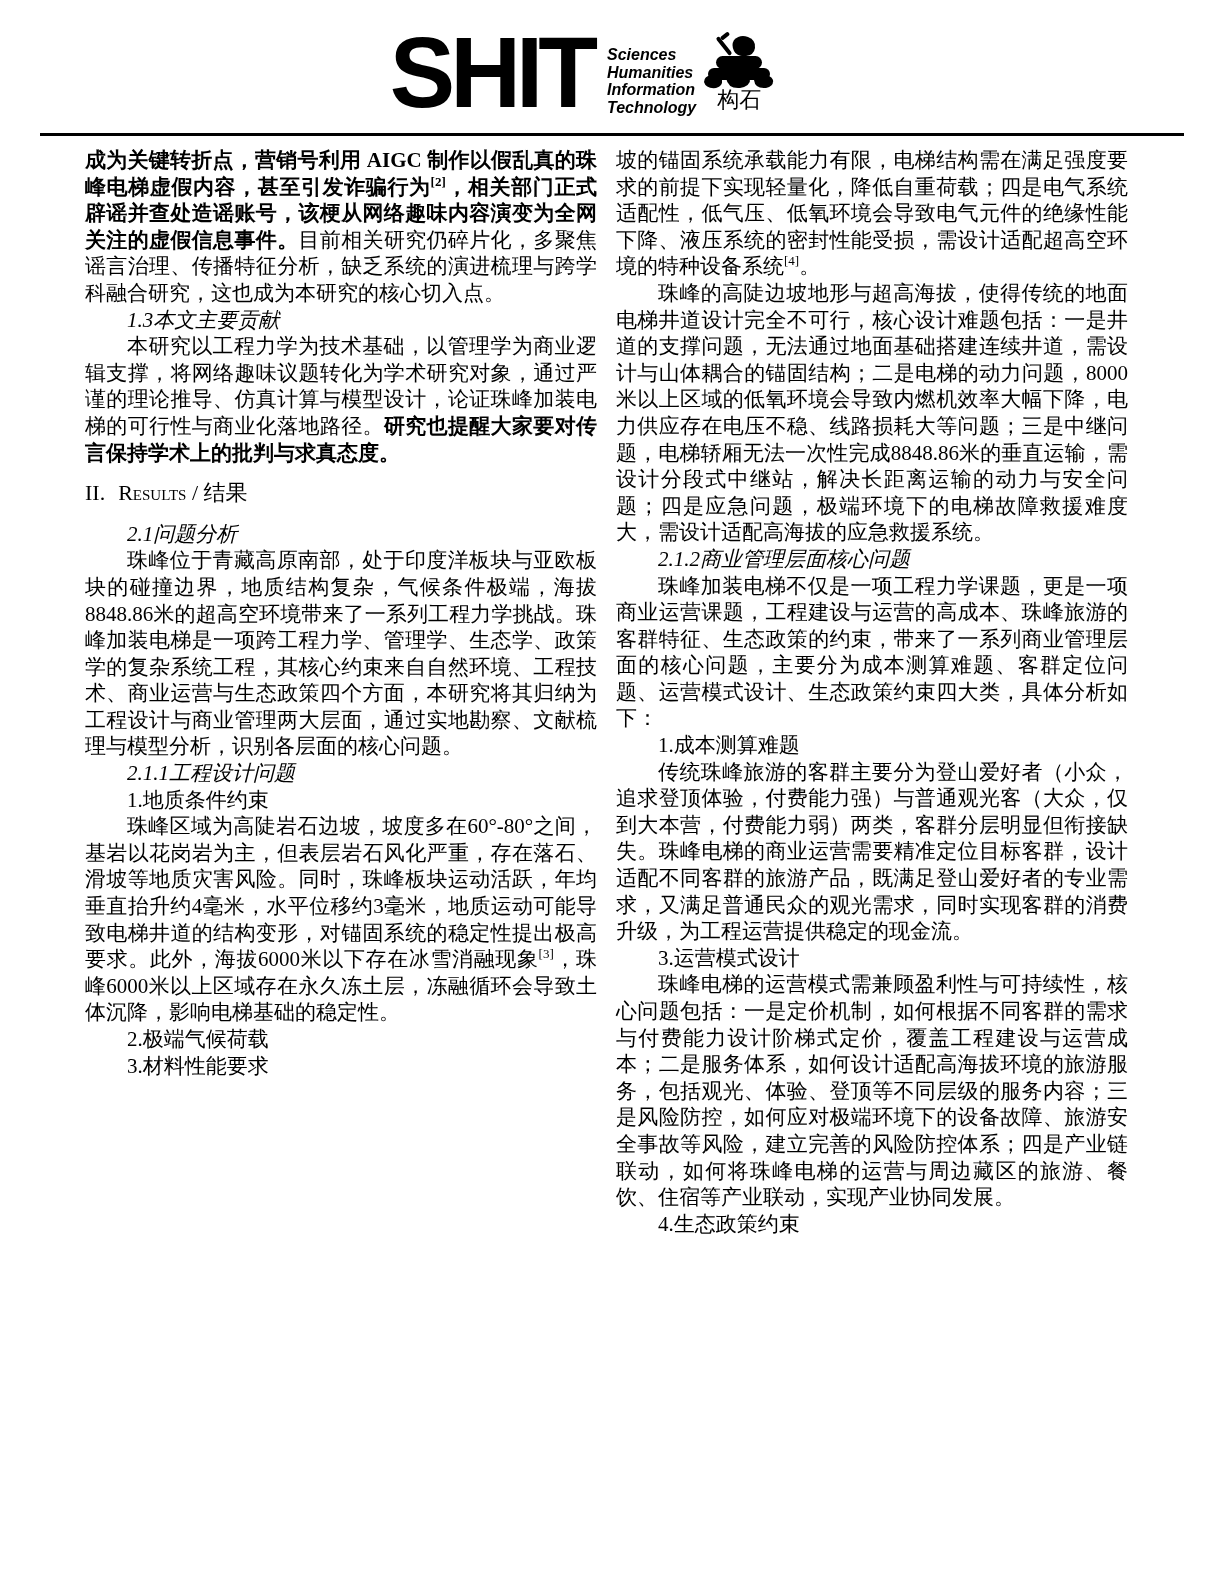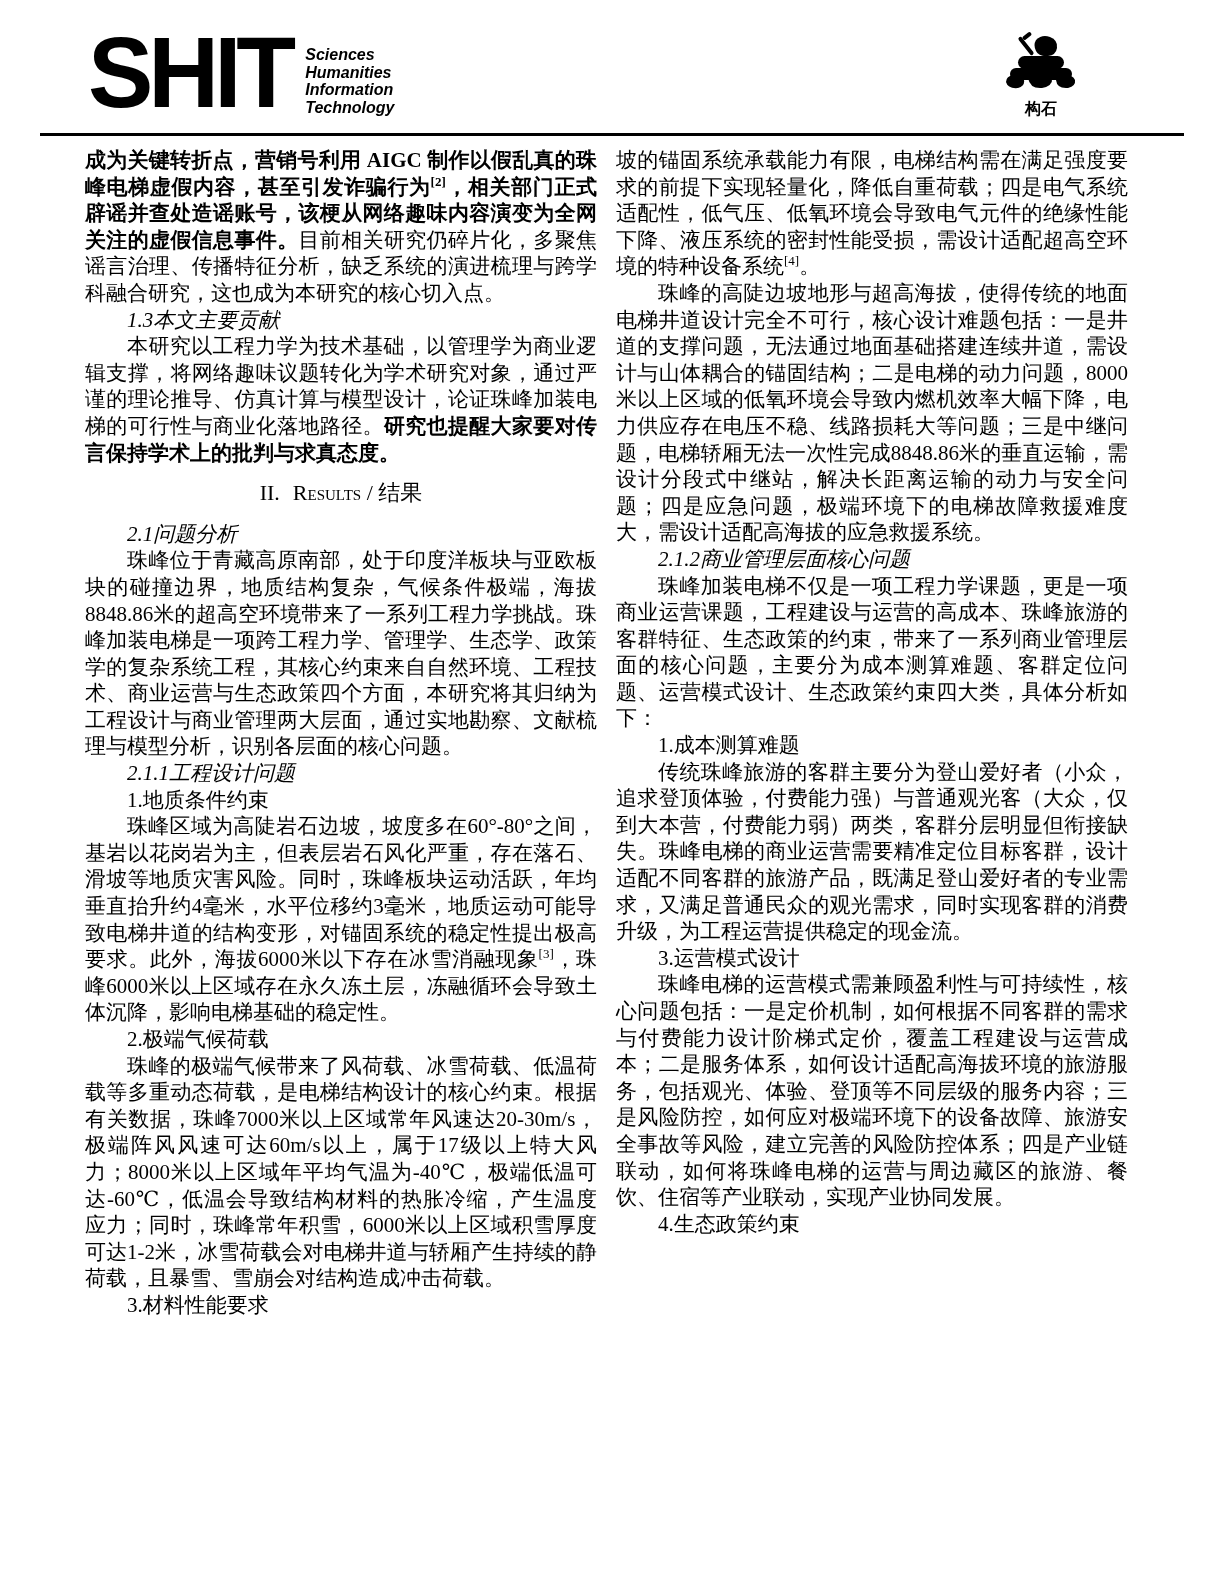--- a/index.html
+++ b/index.html
@@ -8,21 +8,21 @@
     width: 1224px;
     height: 1584px;
     background: #ffffff;
     color: #000000;
     font-family: "Liberation Serif", "DejaVu Serif", serif;
     overflow: hidden;
   }
   
   .masthead {
     display: flex;
-    justify-content: space-between;
+    justify-content: center;
     align-items: flex-start;
     padding: 32px 140px 0 88px;
     height: 96px;
   }
   .brand { display: flex; align-items: flex-start; }
   .brand-word {
     font-family: "Liberation Sans", "DejaVu Sans", sans-serif;
     font-weight: bold;
     font-size: 98px;
     line-height: 80px;
@@ -34,24 +34,24 @@
     font-weight: bold;
     font-size: 16px;
     line-height: 17.5px;
     padding: 14px 0 0 14px;
     font-style: italic;
   }
   .publisher { text-align: center; width: 86px; }
   .publisher .glyph { display: block; margin: 0 auto; }
   .publisher-label {
     font-family: "Liberation Sans", "DejaVu Sans", sans-serif;
-    font-weight: bold;
-    font-size: 16px;
+    font-weight: normal;
+    font-size: 22px;
     line-height: 18px;
-    margin-top: 10px;
+    margin-top: 1px;
   }
   
   .divider { height: 3px; background: #000; margin: 5px 40px 0 40px; }
   
   .columns {
     display: flex;
     gap: 19px;
     padding: 11px 0 0 85px;
   }
   .col {
@@ -60,21 +60,20 @@
     line-height: 26.6px;
     text-align: justify;
   }
   .col p { margin: 0; text-indent: 2em; }
   p.cont { text-indent: 0; }
   .sec-head { font-style: italic; text-indent: 1.2em; }
   .sub-head { text-indent: 1.35em; }
   .b { font-weight: bold; }
   sup { font-size: 0.62em; line-height: 0; vertical-align: super; }
   .results-heading {
-    text-align: center;
     text-indent: 0 !important;
     margin: 14px 0 !important;
     font-size: 22px;
   }
   .results-heading .num { margin-right: 13px; }
   .sc { font-variant: small-caps; }
 </style>
 </head>
 <body>
 
@@ -115,21 +114,20 @@
       <p class="cont"><span class="b">成为关键转折点，营销号利用 AIGC 制作以假乱真的珠峰电梯虚假内容，甚至引发诈骗行为</span><sup class="b">[2]</sup><span class="b">，相关部门正式辟谣并查处造谣账号，该梗从网络趣味内容演变为全网关注的虚假信息事件。</span><span>目前相关研究仍碎片化，多聚焦谣言治理、传播特征分析，缺乏系统的演进梳理与跨学科融合研究，这也成为本研究的核心切入点。</span></p>
       <p class="sec-head">1.3本文主要贡献</p>
       <p><span>本研究以工程力学为技术基础，以管理学为商业逻辑支撑，将网络趣味议题转化为学术研究对象，通过严谨的理论推导、仿真计算与模型设计，论证珠峰加装电梯的可行性与商业化落地路径。</span><span class="b">研究也提醒大家要对传言保持学术上的批判与求真态度。</span></p>
       <p class="results-heading"><span class="num">II.</span><span class="sc">Results</span><span> / 结果</span></p>
       <p class="sec-head">2.1问题分析</p>
       <p>珠峰位于青藏高原南部，处于印度洋板块与亚欧板块的碰撞边界，地质结构复杂，气候条件极端，海拔8848.86米的超高空环境带来了一系列工程力学挑战。珠峰加装电梯是一项跨工程力学、管理学、生态学、政策学的复杂系统工程，其核心约束来自自然环境、工程技术、商业运营与生态政策四个方面，本研究将其归纳为工程设计与商业管理两大层面，通过实地勘察、文献梳理与模型分析，识别各层面的核心问题。</p>
       <p class="sec-head">2.1.1工程设计问题</p>
       <p class="sub-head">1.地质条件约束</p>
       <p><span>珠峰区域为高陡岩石边坡，坡度多在60°-80°之间，基岩以花岗岩为主，但表层岩石风化严重，存在落石、滑坡等地质灾害风险。同时，珠峰板块运动活跃，年均垂直抬升约4毫米，水平位移约3毫米，地质运动可能导致电梯井道的结构变形，对锚固系统的稳定性提出极高要求。此外，海拔6000米以下存在冰雪消融现象</span><sup>[3]</sup><span>，珠峰6000米以上区域存在永久冻土层，冻融循环会导致土体沉降，影响电梯基础的稳定性。</span></p>
       <p class="sub-head">2.极端气候荷载</p>
-      <p>珠峰的极端气候带来了风荷载、冰雪荷载、低温荷载等多重动态荷载，是电梯结构设计的核心约束。根据有关数据，珠峰7000米以上区域常年风速达20-30m/s，极端阵风风速可达60m/s以上，属于17级以上特大风力；8000米以上区域年平均气温为-40℃，极端低温可达-60℃，低温会导致结构材料的热胀冷缩，产生温度应力；同时，珠峰常年积雪，6000米以上区域积雪厚度可达1-2米，冰雪荷载会对电梯井道与轿厢产生持续的静荷载，且暴雪、雪崩会对结构造成冲击荷载。</p>
       <p class="sub-head">3.材料性能要求</p>
     </div>
 
     <div class="col">
       <p class="cont"><span>坡的锚固系统承载能力有限，电梯结构需在满足强度要求的前提下实现轻量化，降低自重荷载；四是电气系统适配性，低气压、低氧环境会导致电气元件的绝缘性能下降、液压系统的密封性能受损，需设计适配超高空环境的特种设备系统</span><sup>[4]</sup><span>。</span></p>
       <p>珠峰的高陡边坡地形与超高海拔，使得传统的地面电梯井道设计完全不可行，核心设计难题包括：一是井道的支撑问题，无法通过地面基础搭建连续井道，需设计与山体耦合的锚固结构；二是电梯的动力问题，8000米以上区域的低氧环境会导致内燃机效率大幅下降，电力供应存在电压不稳、线路损耗大等问题；三是中继问题，电梯轿厢无法一次性完成8848.86米的垂直运输，需设计分段式中继站，解决长距离运输的动力与安全问题；四是应急问题，极端环境下的电梯故障救援难度大，需设计适配高海拔的应急救援系统。</p>
       <p class="sec-head">2.1.2商业管理层面核心问题</p>
       <p>珠峰加装电梯不仅是一项工程力学课题，更是一项商业运营课题，工程建设与运营的高成本、珠峰旅游的客群特征、生态政策的约束，带来了一系列商业管理层面的核心问题，主要分为成本测算难题、客群定位问题、运营模式设计、生态政策约束四大类，具体分析如下：</p>
       <p class="sub-head">1.成本测算难题</p>
       <p>传统珠峰旅游的客群主要分为登山爱好者（小众，追求登顶体验，付费能力强）与普通观光客（大众，仅到大本营，付费能力弱）两类，客群分层明显但衔接缺失。珠峰电梯的商业运营需要精准定位目标客群，设计适配不同客群的旅游产品，既满足登山爱好者的专业需求，又满足普通民众的观光需求，同时实现客群的消费升级，为工程运营提供稳定的现金流。</p>

